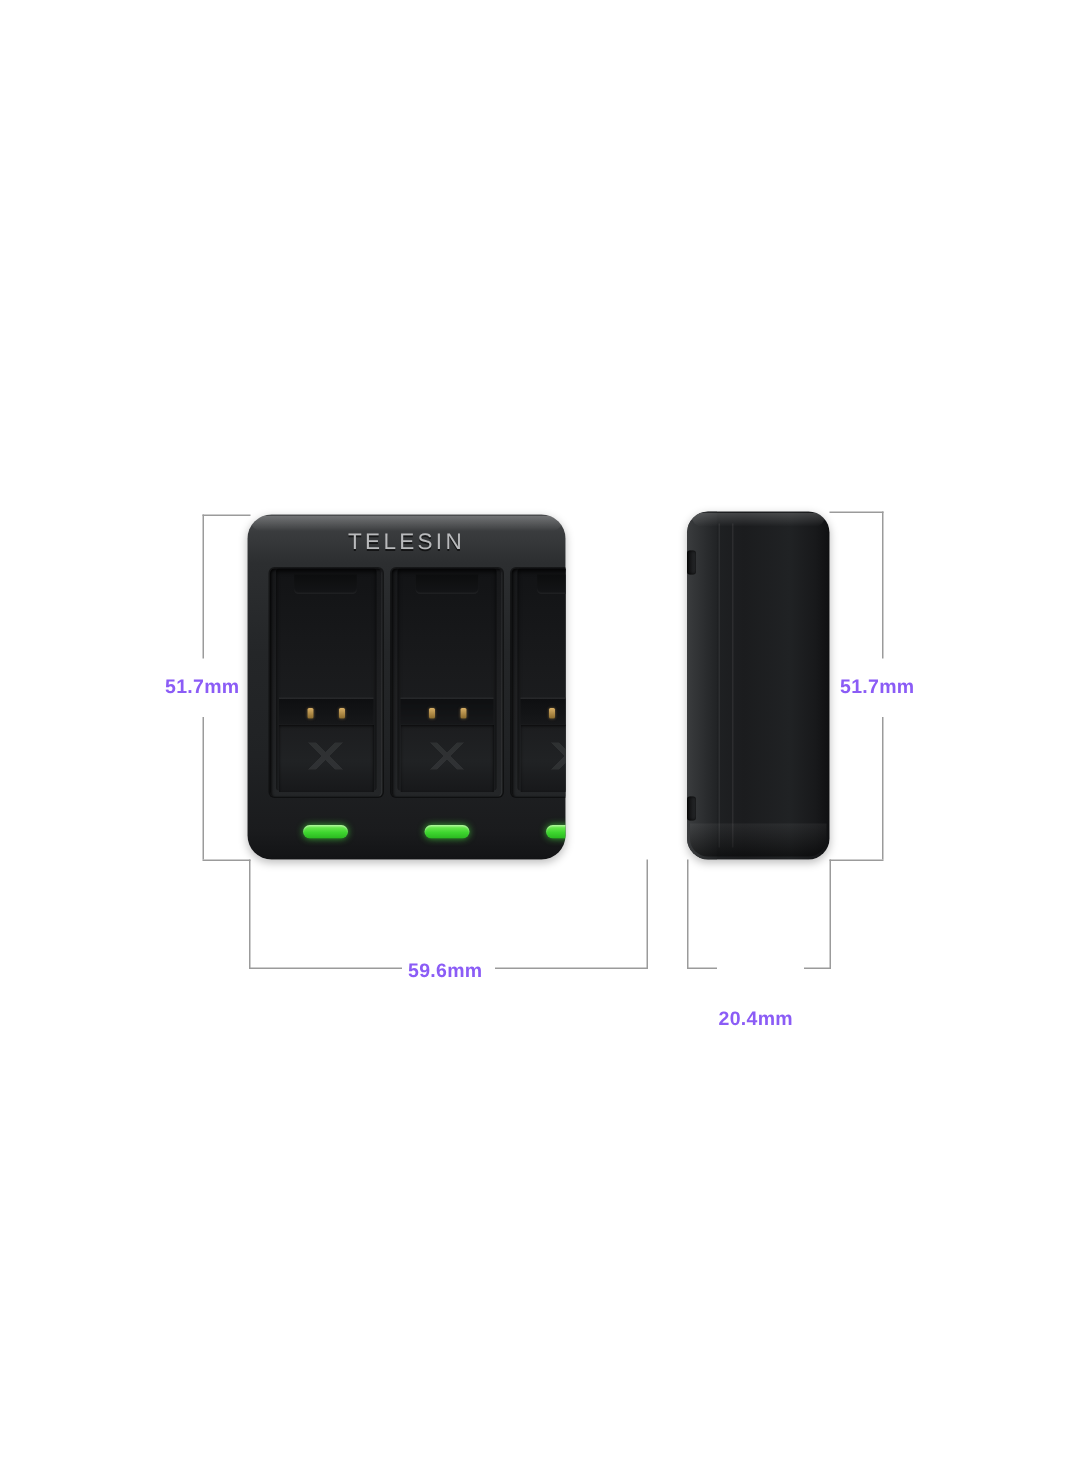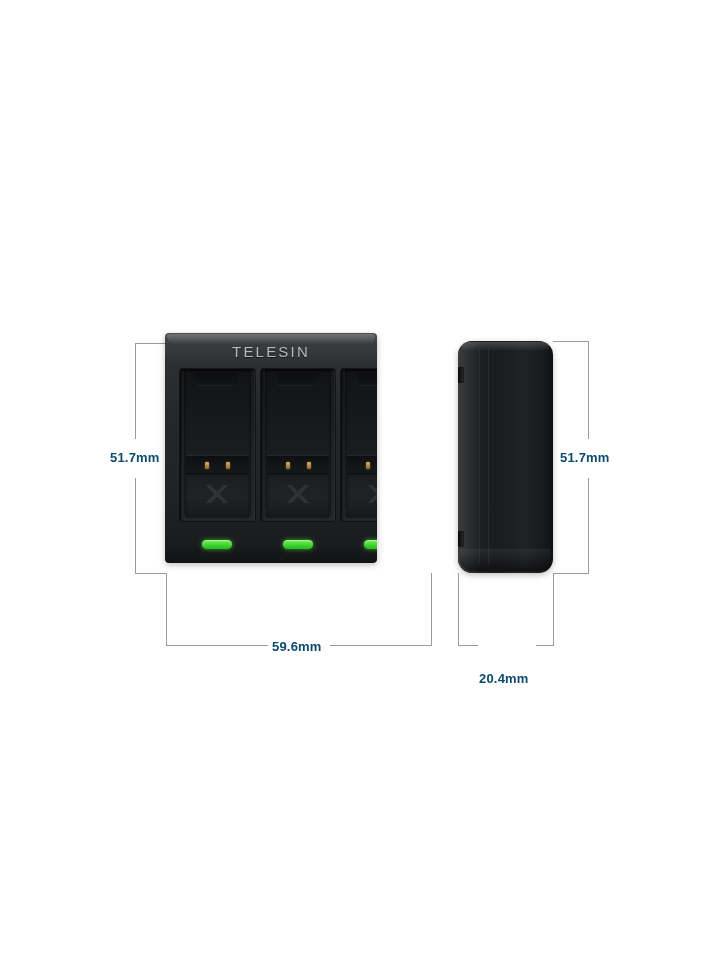--- a/index.html
+++ b/index.html
@@ -28,36 +28,36 @@
     background: #9b9b9b;
   }
   .guide.v { width: 1px; }
   .guide.h { height: 1px; }
 
   .dim-label {
     position: absolute;
     font-family: "Liberation Sans", sans-serif;
     font-weight: bold;
     font-size: 13px;
-    color: #0c4a6e;
+    color: #8b5cf6;
     letter-spacing: 0.2px;
     background: #ffffff;
     padding: 2px 4px;
     white-space: nowrap;
     line-height: 1;
   }
 
   
   .front-view {
     position: absolute;
     left: 165px;
-    top: 333px;
+    top: 343px;
     width: 212px;
     height: 230px;
-    border-radius: 4px;
+    border-radius: 16px;
     background:
       linear-gradient(180deg, #4a4c4e 0%, #3a3c3e 5%, #2c2e30 14%, #242628 40%, #202224 70%, #1a1b1d 92%, #121315 100%);
     box-shadow: 0 2px 6px rgba(0,0,0,0.25);
     overflow: hidden;
   }
   .front-top-sheen {
     position: absolute;
     left: 2px; right: 2px; top: 1px;
     height: 10px;
     border-radius: 14px 14px 40px 40px;

